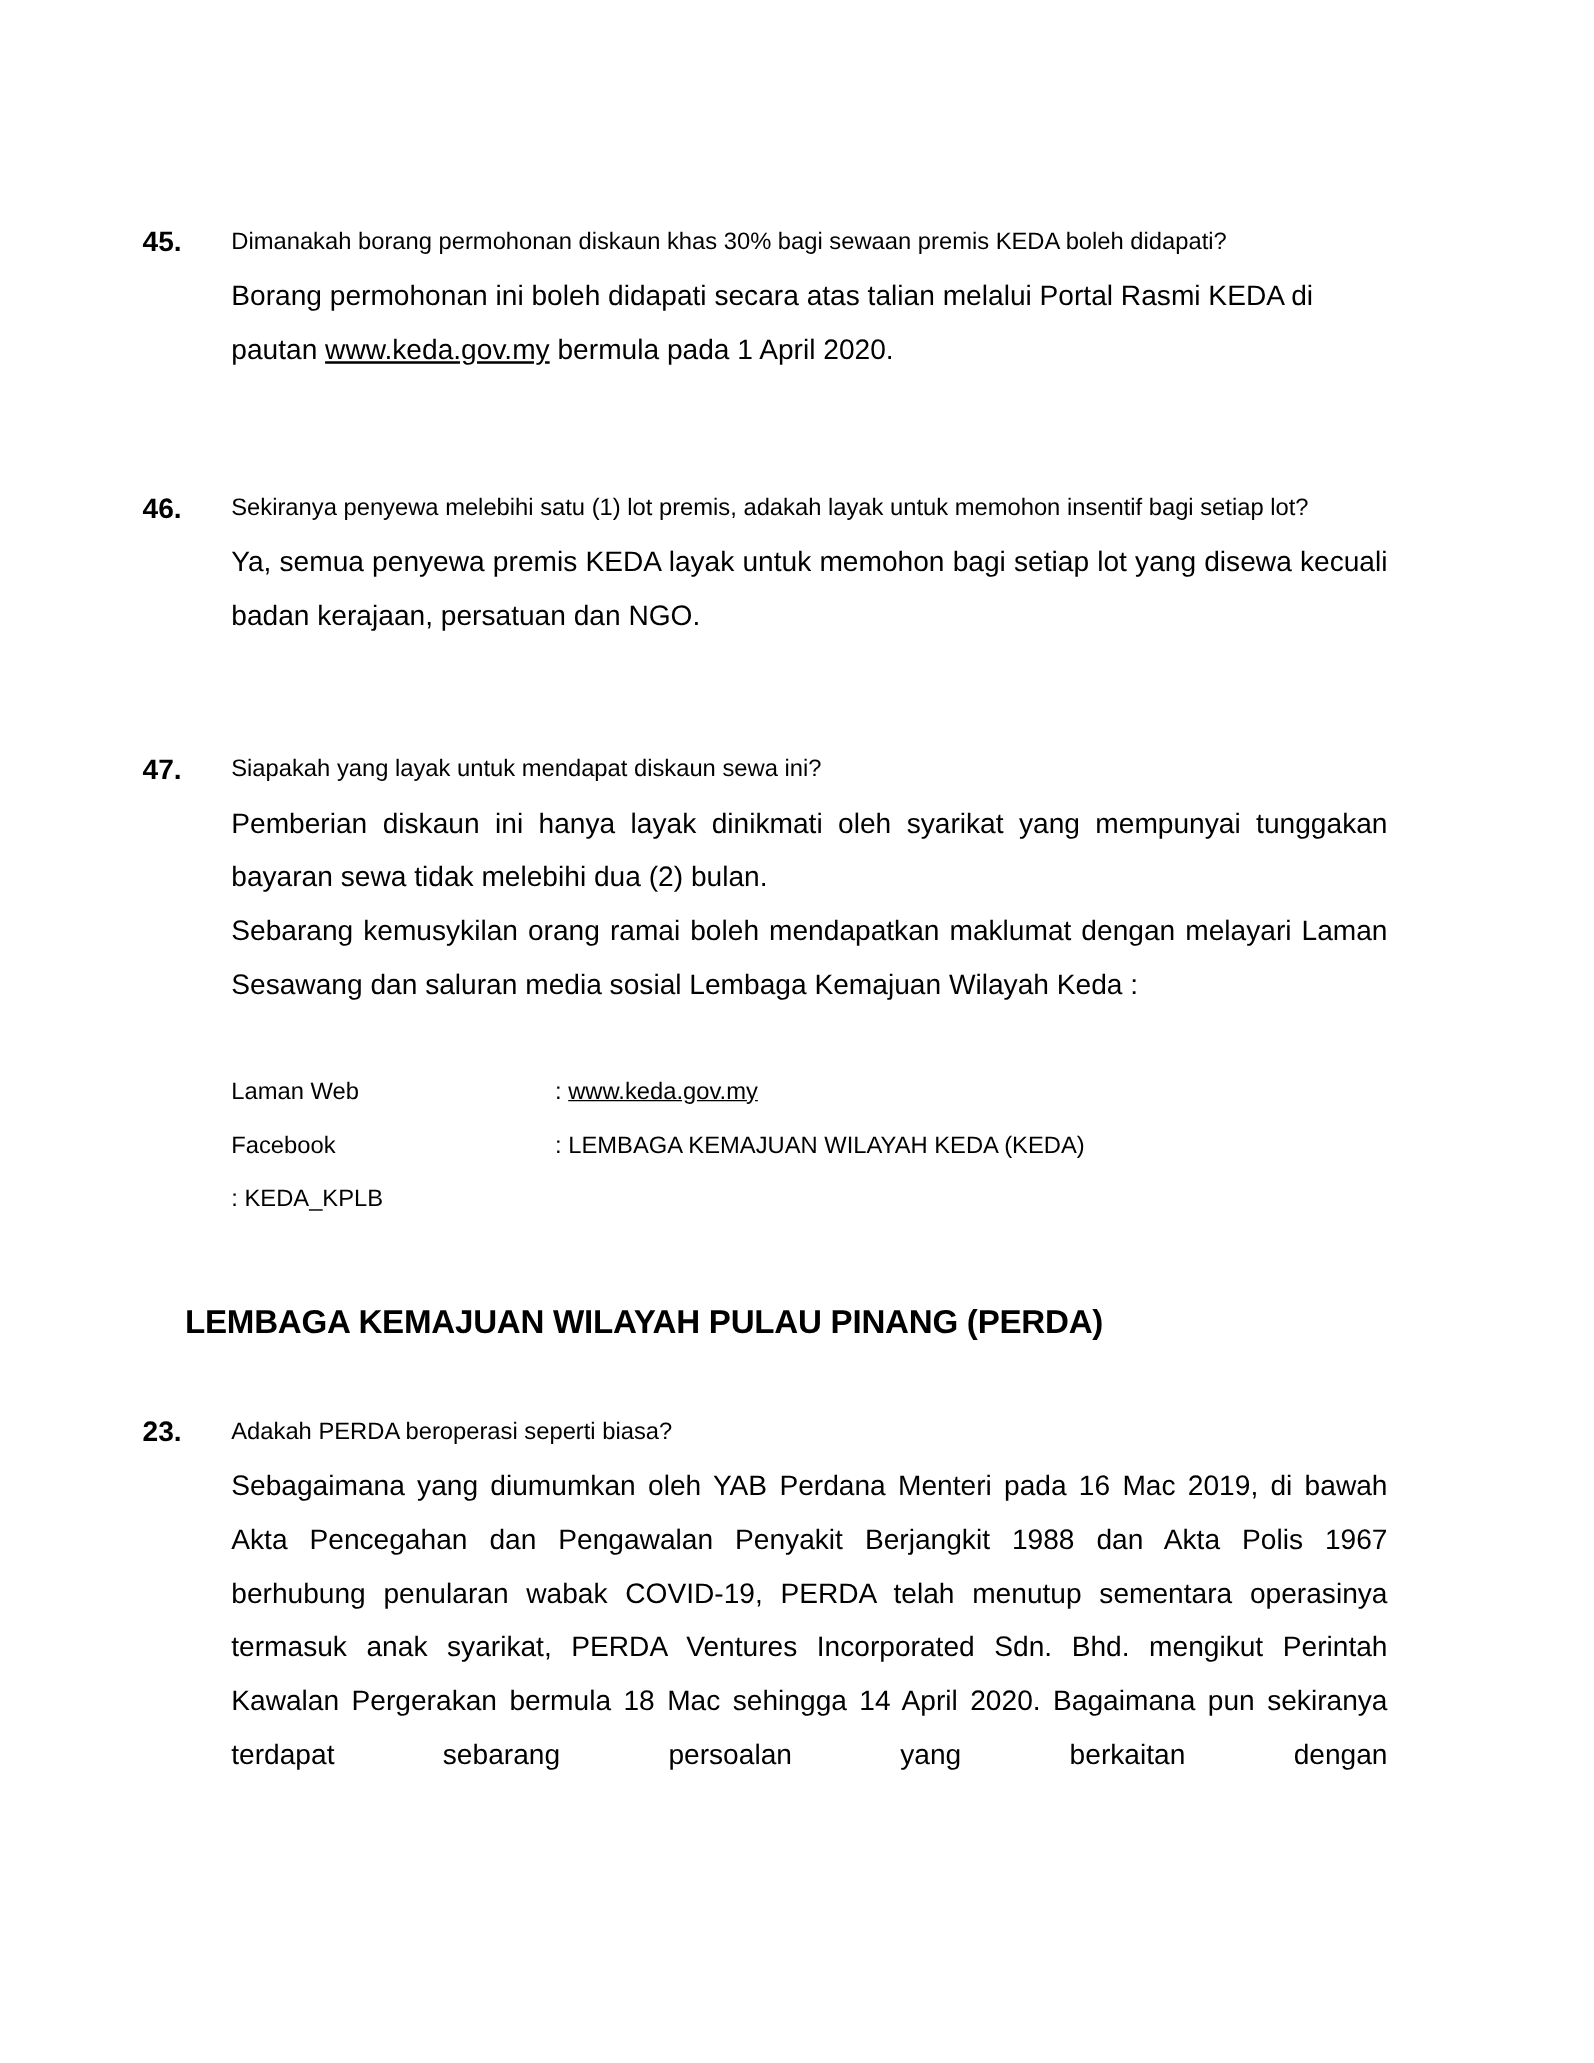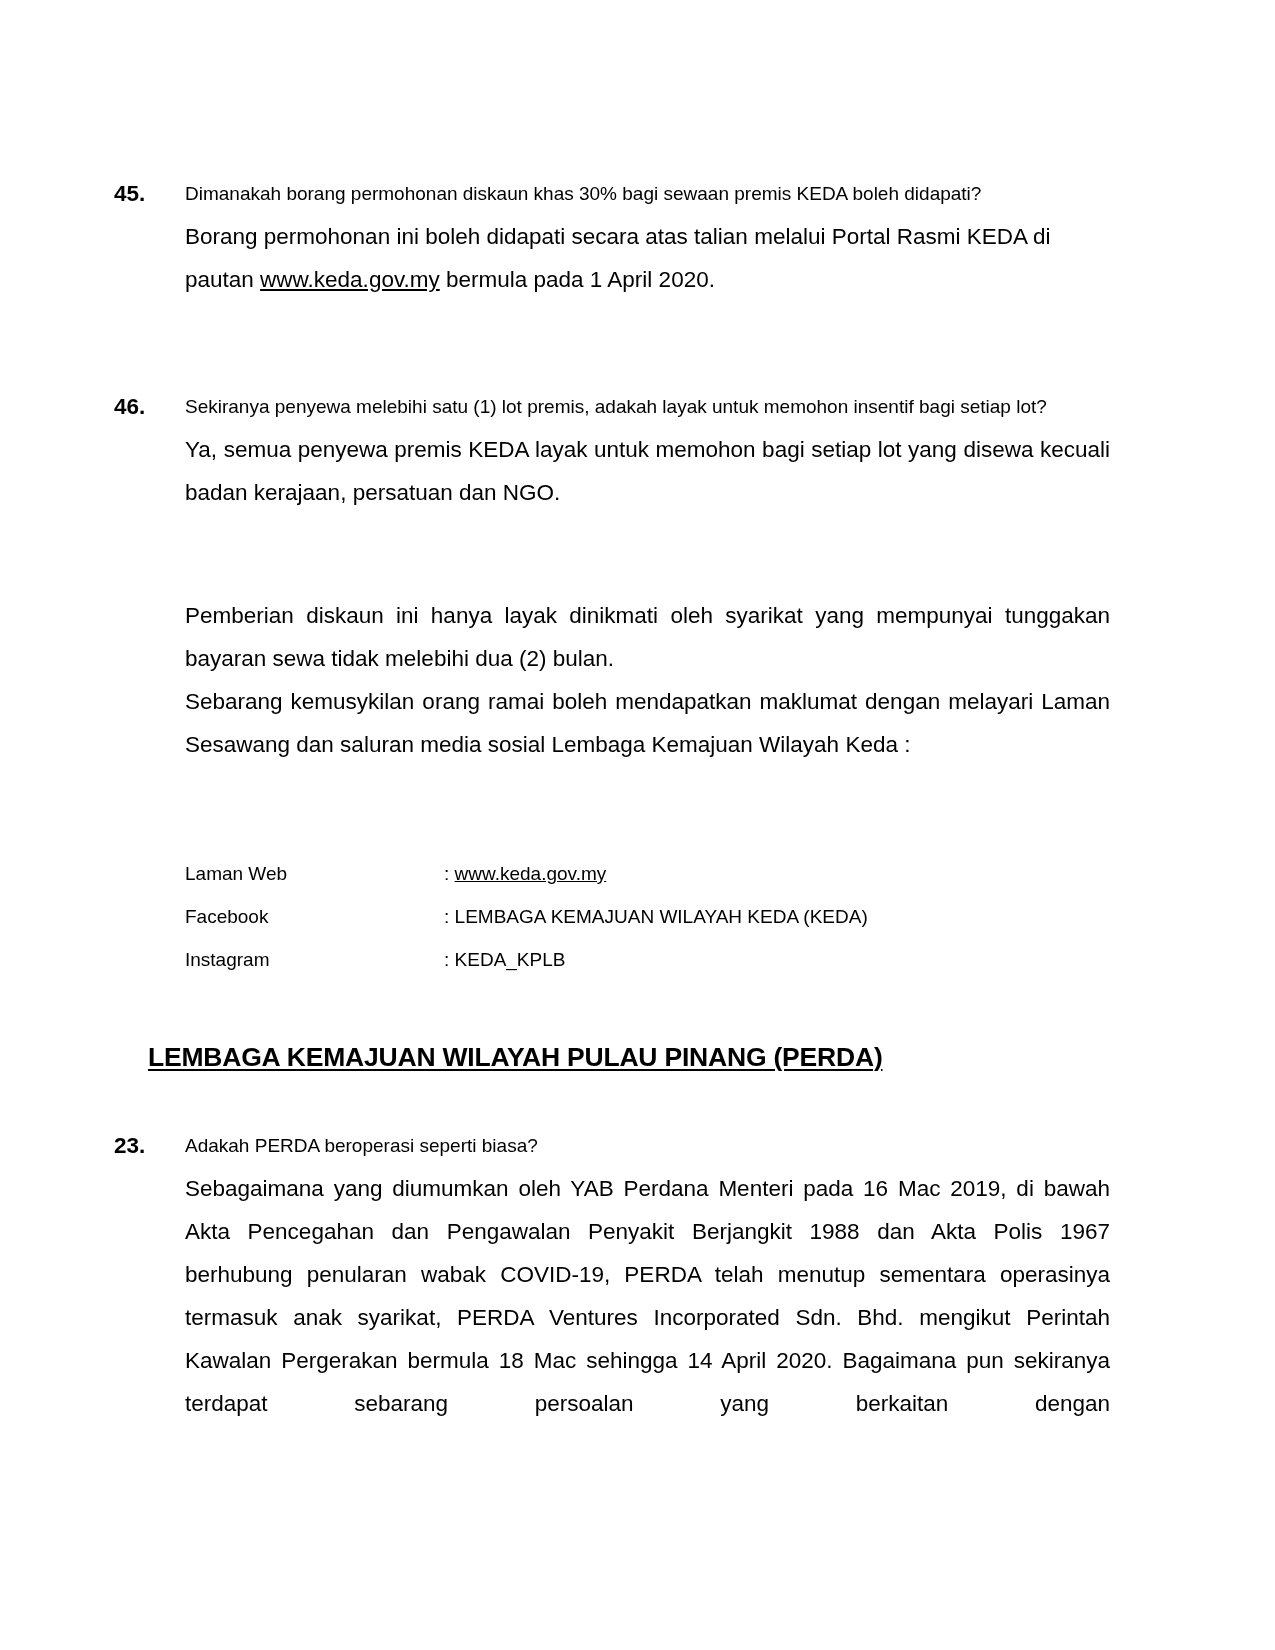--- a/index.html
+++ b/index.html
@@ -14,21 +14,21 @@
     .q-text { flex: 1; font-weight: normal; font-size: 19px; line-height: 43px; }
     .a-text { margin-left: 71px; font-size: 22.5px; line-height: 43px; text-align: justify; }
     .a-text.nojust { text-align: left; }
     a.link { color: #000000; text-decoration: underline; }
     .contacts { position: absolute; left: 185px; top: 852px; width: 900px; }
     .c-row { display: flex; font-size: 19px; line-height: 43px; }
     .c-label { width: 259px; flex: none; }
     .c-val { flex: 1; }
     .section-heading {
       position: absolute; left: 148px; top: 1042px;
-      font-weight: bold; font-size: 26.5px; text-decoration: underline;
+      font-weight: bold; font-size: 26.5px; 
       text-decoration-thickness: 2px; text-underline-offset: 3px; letter-spacing: -0.2px;
     }
     .page-number { position: absolute; left: 0; width: 1275px; top: 1495px; text-align: center; font-size: 22.5px; }
   </style>
 </head>
 <body>
 
 <div class="page">
 
   <div class="qa" style="top:172px;">
@@ -41,35 +41,38 @@
 
   <div class="qa" style="top:385px;">
     <div class="q-row">
       <span class="q-num">46.</span>
       <span class="q-text">Sekiranya penyewa melebihi satu (1) lot premis, adakah layak untuk memohon insentif bagi setiap lot?</span>
     </div>
     <div class="a-text" style="text-align-last:left;">Ya, semua penyewa premis KEDA layak untuk memohon bagi setiap lot yang disewa kecuali badan kerajaan, persatuan dan NGO.</div>
   </div>
 
   <div class="qa" style="top:594px;">
+    <div class="q-row">
+      <span class="q-num">47.</span>
+      <span class="q-text">Siapakah yang layak untuk mendapat diskaun sewa ini?</span>
+    </div>
     <div class="a-text" style="text-align-last:left;">Pemberian diskaun ini hanya layak dinikmati oleh syarikat yang mempunyai tunggakan bayaran sewa tidak melebihi dua (2) bulan.</div>
     <div class="a-text" style="text-align-last:left;">Sebarang kemusykilan orang ramai boleh mendapatkan maklumat dengan melayari Laman Sesawang dan saluran media sosial Lembaga Kemajuan Wilayah Keda :</div>
   </div>
 
   <div class="contacts">
     <div class="c-row">
       <span class="c-label">Laman Web</span>
       <span class="c-val"><span>: </span><a class="link" href="#">www.keda.gov.my</a></span>
     </div>
     <div class="c-row">
       <span class="c-label">Facebook</span>
       <span class="c-val"><span>: </span><span>LEMBAGA KEMAJUAN WILAYAH KEDA (KEDA)</span></span>
     </div>
     <div class="c-row">
-      <span class="c-label">Instagram</span>
       <span class="c-val"><span>: </span><span>KEDA_KPLB</span></span>
     </div>
   </div>
 
   <div class="section-heading">LEMBAGA KEMAJUAN WILAYAH PULAU PINANG (PERDA)</div>
 
   <div class="qa" style="top:1124px;">
     <div class="q-row">
       <span class="q-num">23.</span>
       <span class="q-text">Adakah PERDA beroperasi seperti biasa?</span>

